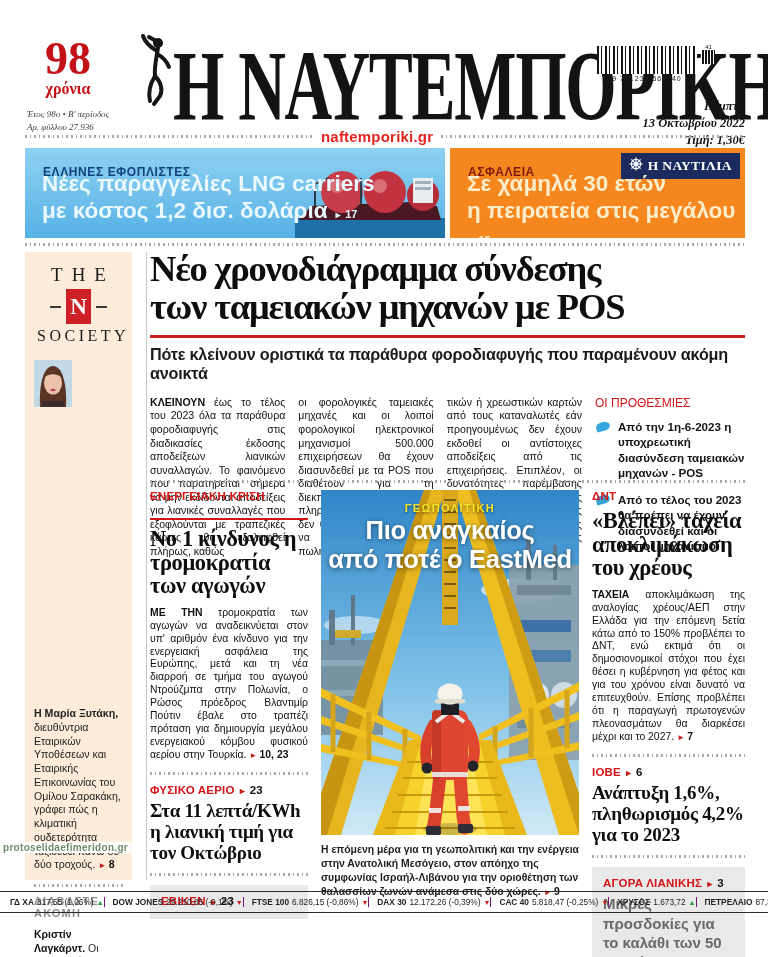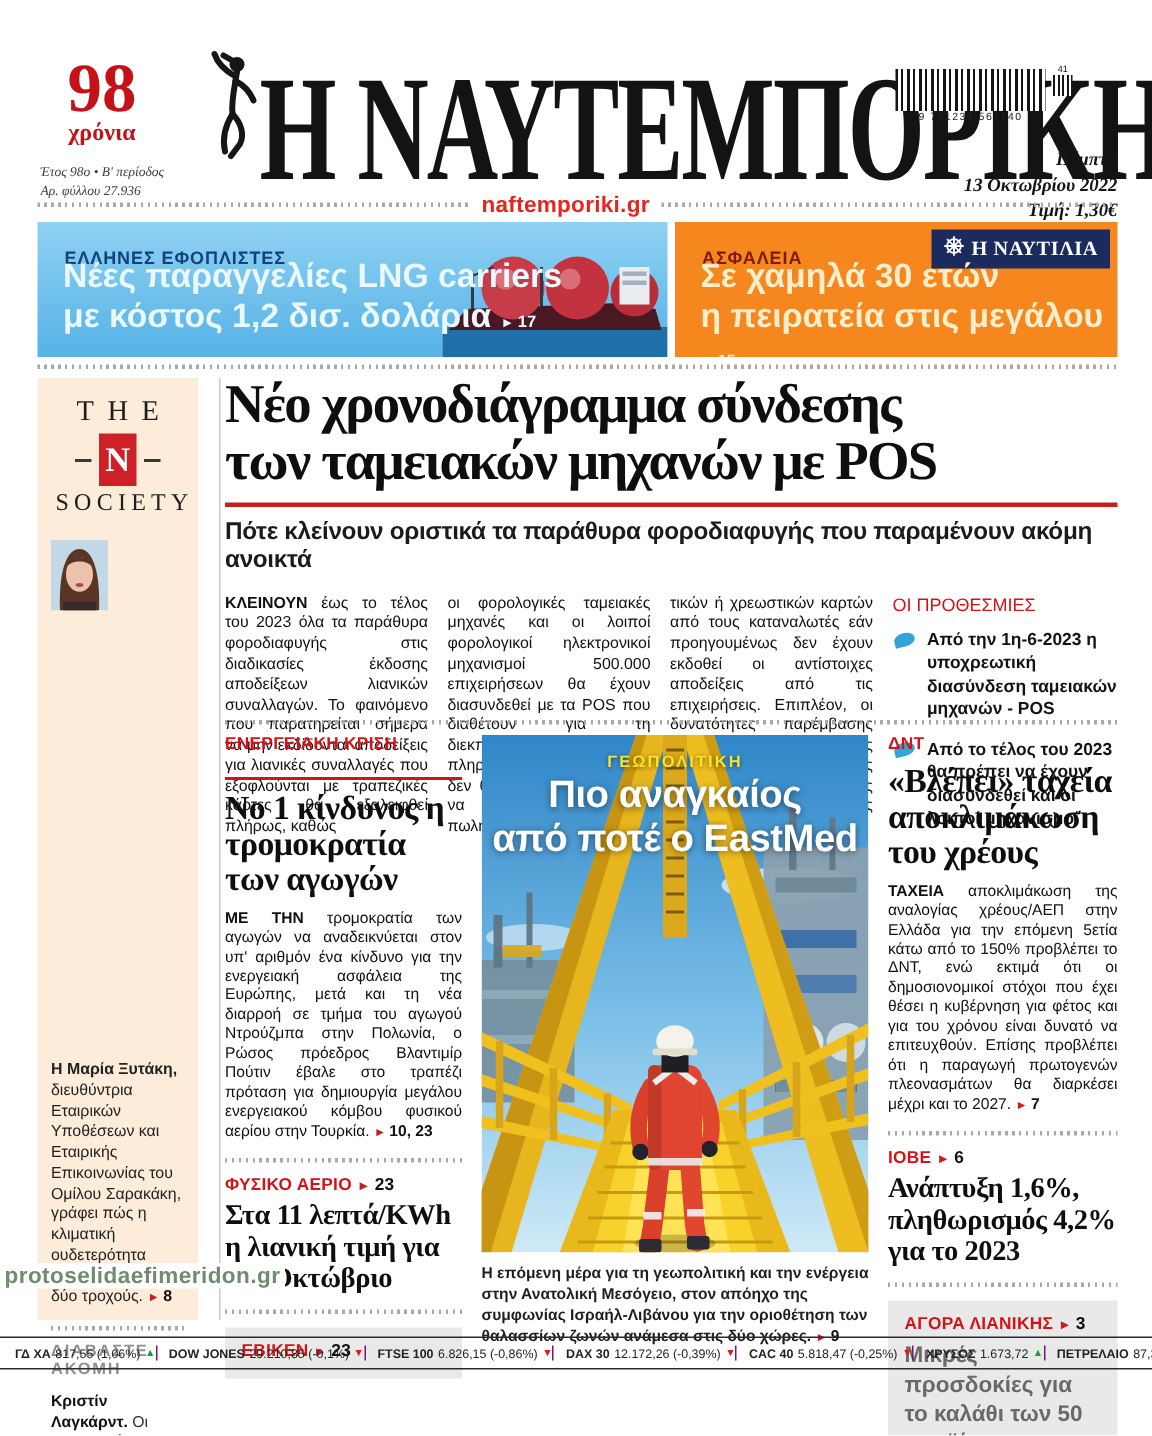--- a/index.html
+++ b/index.html
@@ -61,21 +61,21 @@
   .nsoc-soc{font-size:16px;letter-spacing:3.5px;padding-left:3px;}
   .author{margin-top:13px;font-size:10.6px;line-height:1.3;color:#222;}
   .author .photo{float:left;margin:2px 6px 2px 0;}
   .sb-dots{margin:12px 0 8px;}
   .sb-label{color:#8f8f8f;font-weight:bold;font-size:11px;letter-spacing:1.2px;}
   .sb-item{padding:9px 0;font-size:10.5px;line-height:1.3;color:#2c2c2c;}
   .sb-item b{color:#111;}
   .pg{font-weight:bold;color:#111;white-space:nowrap;}
   .pg::before{content:"► ";color:#c5201d;font-size:.78em;}
   .watermark{position:absolute;left:0;top:842px;z-index:6;background:#fff;padding:0 3px;
-             font-weight:bold;font-size:15px;color:#6f8c70;letter-spacing:.3px;text-decoration:none;}
+             font-weight:bold;font-size:10px;color:#6f8c70;letter-spacing:.3px;text-decoration:none;}
   
   .lead{position:absolute;left:150px;top:250px;width:595px;}
   .lead h1{margin:0;font-family:"Liberation Serif",serif;font-weight:bold;font-size:36.5px;
            line-height:1.04;letter-spacing:-1.2px;color:#0e0e0e;}
   .red-rule{height:3px;background:#c5201d;margin:9px 0 7px;}
   .subhead{font-size:16.2px;font-weight:bold;color:#1b1b1b;letter-spacing:-.2px;}
   .lead-cols{display:flex;gap:13px;margin-top:13px;}
   .lead-cols .col{flex:1;}
   .lead-cols p{margin:0;font-size:10.6px;line-height:1.28;text-align:justify;color:#101010;}
   .dl{width:150px;flex:none !important;}

